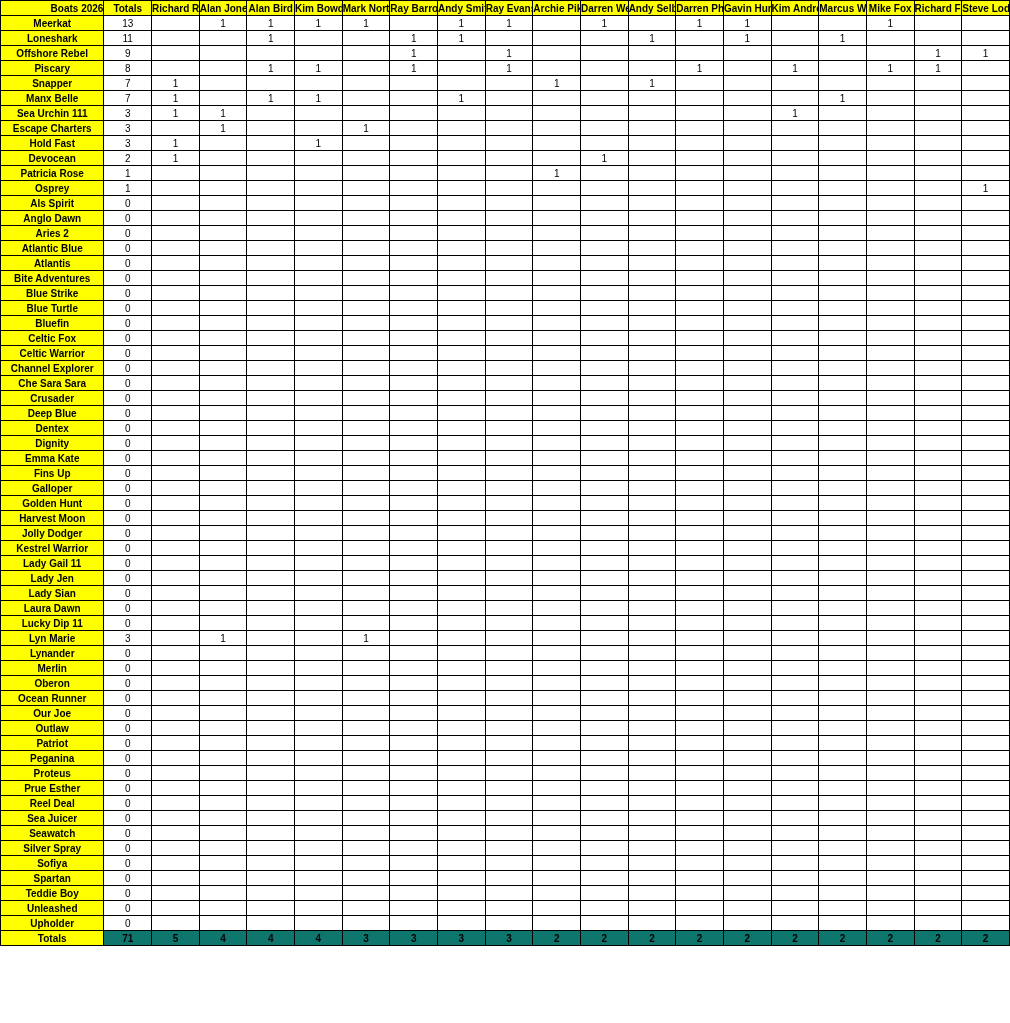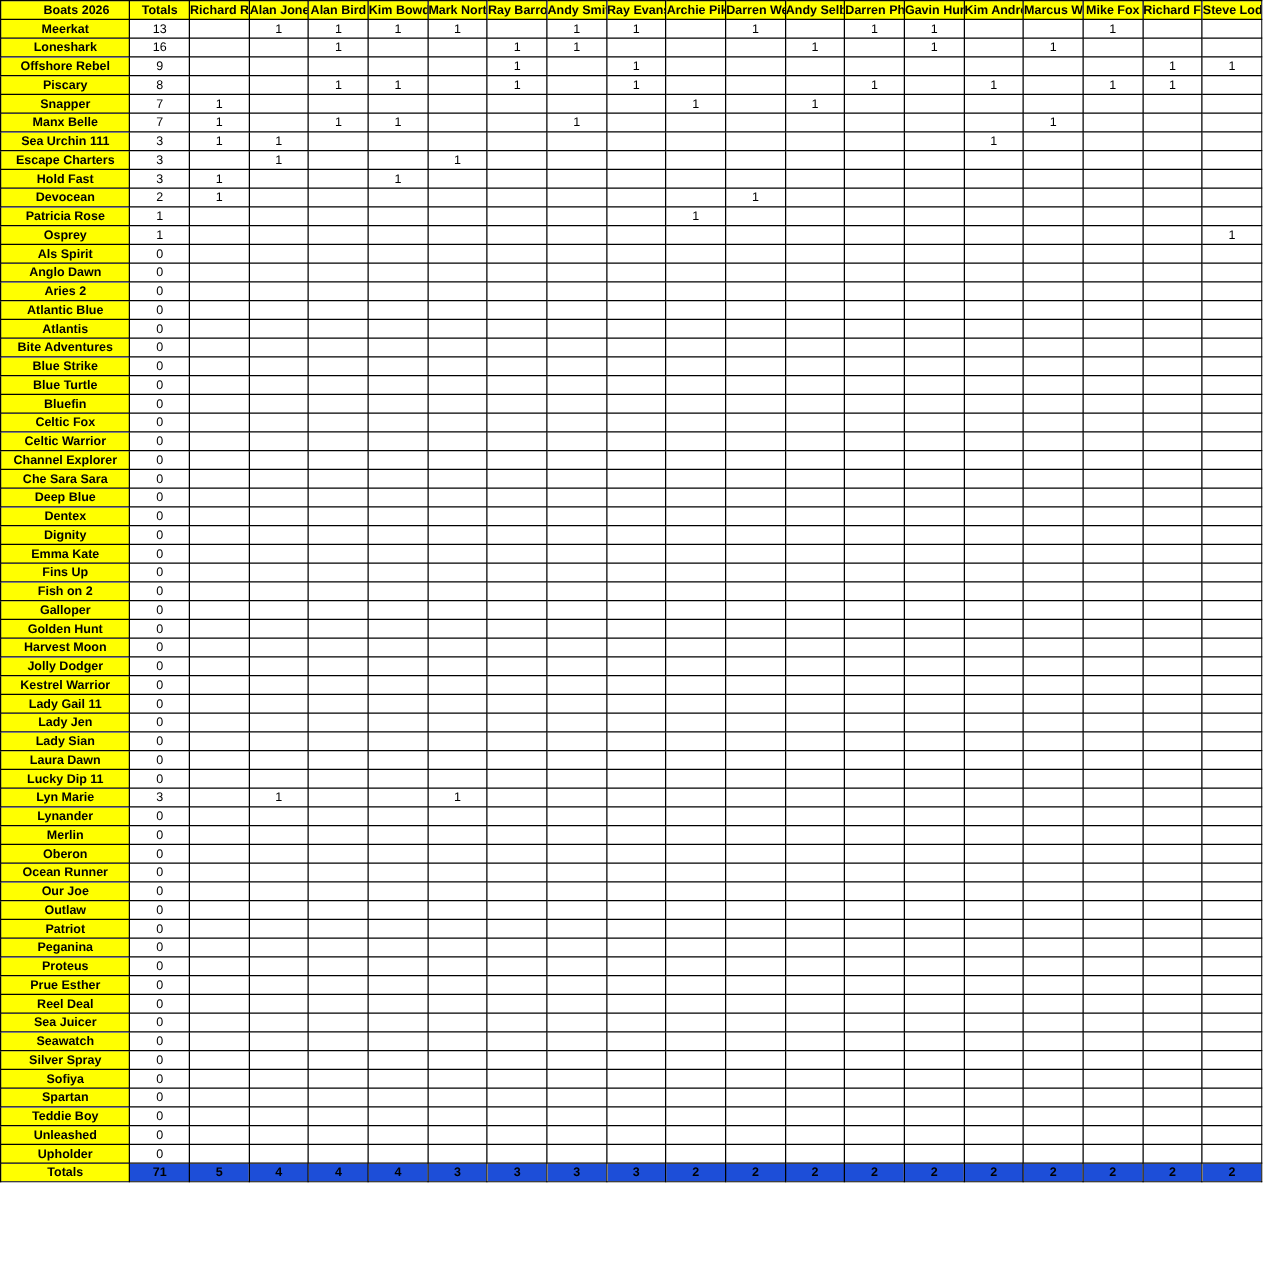--- a/index.html
+++ b/index.html
@@ -33,21 +33,21 @@
   
   thead th {
     background: #ffff00;
     font-weight: bold;
     font-size: 10px;
     line-height: 11px;
     height: 56px;
     padding: 1px 1px;
   }
   thead th.boats-head {
-    text-align: center;
+    text-align: right;
     padding-left: 18px;
     vertical-align: middle;
   }
   
   td.boat-name {
     background: #ffff00;
     font-weight: bold;
     text-align: left;
     padding-left: 3px;
     font-size: 10px;
@@ -55,21 +55,21 @@
   td.total-cell {
     background: #ffffff;
     font-weight: normal;
     font-size: 10px;
   }
   td.val {
     background: #ffffff;
     font-size: 10px;
   }
   tr.totals-row td {
-    background: #1d4ed8;
+    background: #0f766e;
     font-weight: bold;
     font-size: 10px;
   }
   tr.totals-row td.boat-name {
     background: #ffff00;
     font-weight: bold;
   }
   
   col.c-name { width: 102px; }
   col.c-totals { width: 47px; }
@@ -146,21 +146,21 @@
           <td class="val">1</td>
           <td class="val">1</td>
           <td class="val"></td>
           <td class="val"></td>
           <td class="val">1</td>
           <td class="val"></td>
           <td class="val"></td>
         </tr>
         <tr>
           <td class="boat-name">Loneshark</td>
-          <td class="total-cell">16</td>
+          <td class="total-cell">11</td>
           <td class="val"></td>
           <td class="val"></td>
           <td class="val">1</td>
           <td class="val"></td>
           <td class="val"></td>
           <td class="val">1</td>
           <td class="val">1</td>
           <td class="val"></td>
           <td class="val"></td>
           <td class="val"></td>
@@ -673,20 +673,42 @@
           <td class="val"></td>
           <td class="val"></td>
           <td class="val"></td>
           <td class="val"></td>
           <td class="val"></td>
           <td class="val"></td>
           <td class="val"></td>
           <td class="val"></td>
         </tr>
         <tr>
+          <td class="boat-name">Crusader</td>
+          <td class="total-cell">0</td>
+          <td class="val"></td>
+          <td class="val"></td>
+          <td class="val"></td>
+          <td class="val"></td>
+          <td class="val"></td>
+          <td class="val"></td>
+          <td class="val"></td>
+          <td class="val"></td>
+          <td class="val"></td>
+          <td class="val"></td>
+          <td class="val"></td>
+          <td class="val"></td>
+          <td class="val"></td>
+          <td class="val"></td>
+          <td class="val"></td>
+          <td class="val"></td>
+          <td class="val"></td>
+          <td class="val"></td>
+        </tr>
+        <tr>
           <td class="boat-name">Deep Blue</td>
           <td class="total-cell">0</td>
           <td class="val"></td>
           <td class="val"></td>
           <td class="val"></td>
           <td class="val"></td>
           <td class="val"></td>
           <td class="val"></td>
           <td class="val"></td>
           <td class="val"></td>
@@ -762,42 +784,20 @@
           <td class="val"></td>
           <td class="val"></td>
           <td class="val"></td>
           <td class="val"></td>
           <td class="val"></td>
           <td class="val"></td>
           <td class="val"></td>
         </tr>
         <tr>
           <td class="boat-name">Fins Up</td>
-          <td class="total-cell">0</td>
-          <td class="val"></td>
-          <td class="val"></td>
-          <td class="val"></td>
-          <td class="val"></td>
-          <td class="val"></td>
-          <td class="val"></td>
-          <td class="val"></td>
-          <td class="val"></td>
-          <td class="val"></td>
-          <td class="val"></td>
-          <td class="val"></td>
-          <td class="val"></td>
-          <td class="val"></td>
-          <td class="val"></td>
-          <td class="val"></td>
-          <td class="val"></td>
-          <td class="val"></td>
-          <td class="val"></td>
-        </tr>
-        <tr>
-          <td class="boat-name">Fish on 2</td>
           <td class="total-cell">0</td>
           <td class="val"></td>
           <td class="val"></td>
           <td class="val"></td>
           <td class="val"></td>
           <td class="val"></td>
           <td class="val"></td>
           <td class="val"></td>
           <td class="val"></td>
           <td class="val"></td>

